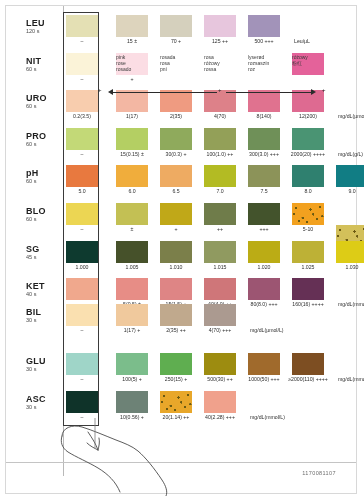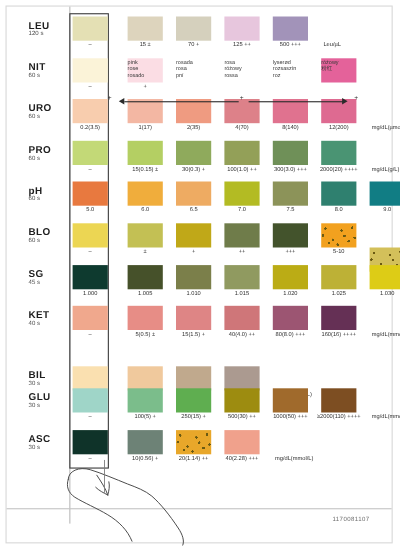--- a/index.html
+++ b/index.html
@@ -236,21 +236,21 @@
         <div class="swatch" style="left: 248px; background: rgb(156, 85, 114);"></div>
         <div class="swatch" style="left: 292px; background: rgb(101, 48, 85);"></div>
         <div class="vlabel" style="left: 61px; width: 42px;">–</div>
         <div class="vlabel" style="left: 111px; width: 42px;">5(0.5) ±</div>
         <div class="vlabel" style="left: 155px; width: 42px;">15(1.5) +</div>
         <div class="vlabel" style="left: 199px; width: 42px;">40(4.0) ++</div>
         <div class="vlabel" style="left: 243px; width: 42px;">80(8.0) +++</div>
         <div class="vlabel" style="left: 287px; width: 42px;">160(16) ++++</div>
         <div class="unit" style="left: 338px;">mg/dL(mmol/L)</div>
       </div>
-      <div class="row" style="top: 330px;">
+      <div class="row" style="top: 301px;">
         <div class="rowlabel">
           <div class="code">BIL</div>
           <div class="time">30 s</div>
         </div>
         <div class="swatch" style="left: 66px; background: rgb(250, 224, 176);"></div>
         <div class="swatch" style="left: 116px; background: rgb(240, 201, 157);"></div>
         <div class="swatch" style="left: 160px; background: rgb(192, 169, 141);"></div>
         <div class="swatch" style="left: 204px; background: rgb(171, 154, 144);"></div>
         <div class="vlabel" style="left: 61px; width: 42px;">–</div>
         <div class="vlabel" style="left: 111px; width: 42px;">1(17) +</div>

